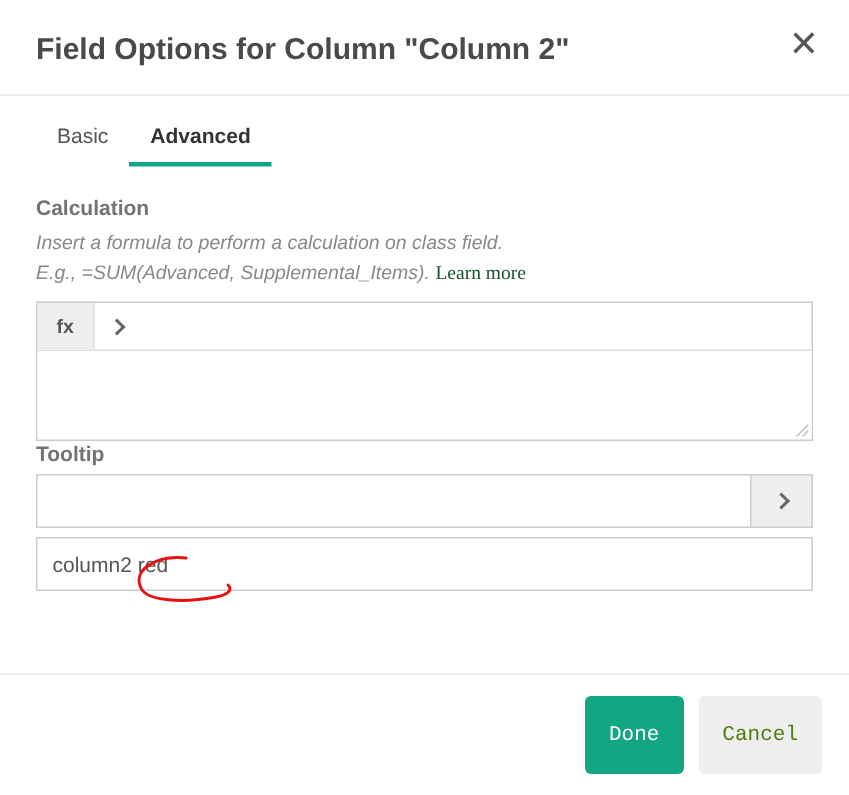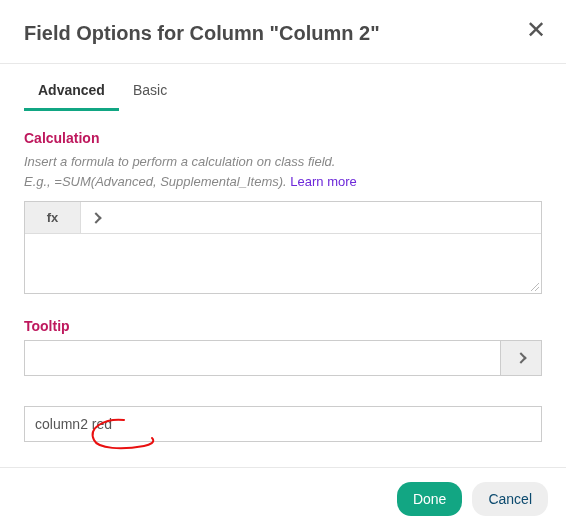--- a/index.html
+++ b/index.html
@@ -55,51 +55,52 @@
   .tab.active {
     font-weight: 600;
     color: #333;
     border-bottom: 3px solid #11a683;
   }
   .content {
     padding: 18px 24px 0 24px;
   }
   .section-label {
     font-weight: 600;
-    color: #be185d;
+    color: #737373;
     margin-bottom: 6px;
     font-size: 14px;
   }
   .helper {
     color: #888;
     font-style: italic;
     font-size: 13px;
     line-height: 1.5;
   }
   .learn-link {
-    color: #6d28d9;
+    color: #14532d;
     font-style: normal;
     cursor: pointer;
+    font-family: Liberation Serif, serif;
   }
   .formula-box {
     border: 1px solid #ccc;
     margin-top: 10px;
     position: relative;
   }
   .formula-head {
     display: flex;
     align-items: center;
     border-bottom: 1px solid #ddd;
     height: 32px;
   }
   .fx {
     background: #eee;
     border-right: 1px solid #ddd;
     height: 100%;
-    width: 56px;
+    width: 38px;
     display: flex;
     align-items: center;
     justify-content: center;
     font-size: 13px;
     font-weight: 700;
     color: #555;
   }
   .chev-btn {
     width: 30px;
     height: 100%;
@@ -152,48 +153,49 @@
   .css-input {
     width: 100%;
     height: 36px;
     border: 1px solid #ccc;
     padding: 0 10px;
     font-size: 14px;
     margin-top: 6px;
     outline: none;
     color: #555;
   }
-  .section { margin-top: 24px; }
+  .section { }
   .footer {
     position: absolute;
     bottom: 0;
     left: 0;
     right: 0;
     border-top: 1px solid #e8e8e8;
     padding: 14px 18px;
     display: flex;
     justify-content: flex-end;
     gap: 10px;
   }
   .btn {
-    height: 34px;
+    height: 52px;
     padding: 0 16px;
     border: none;
     font-size: 14px;
     cursor: pointer;
-    border-radius: 14px;
+    border-radius: 4px;
+    font-family: Liberation Mono, monospace;
   }
   .btn-primary {
     background: #12a683;
     color: #fff;
     font-weight: 500;
   }
   .btn-default {
     background: #eee;
-    color: #0c4a6e;
+    color: #4d7c0f;
   }
   .chev {
     width: 8px;
     height: 8px;
     border-right: 2px solid #666;
     border-bottom: 2px solid #666;
     transform: rotate(-45deg);
   }
   .annotation {
     position: absolute;
@@ -204,22 +206,22 @@
 <body>
 
 <div class="dialog">
   <div class="header">
     <div class="title">Field Options for Column "Column 2"</div>
     <div class="close">✕</div>
   </div>
   <div class="divider"></div>
 
   <div class="tabs">
+    <div class="tab">Basic</div>
     <div class="tab active">Advanced</div>
-    <div class="tab">Basic</div>
   </div>
 
   <div class="content">
 
     <div>
       <div class="section-label">Calculation</div>
       <div class="helper">
         <span>Insert a formula to perform a calculation on class field.</span><br>
         <span>E.g., =SUM(Advanced, Supplemental_Items).</span>
         <span class="learn-link">Learn more</span>

